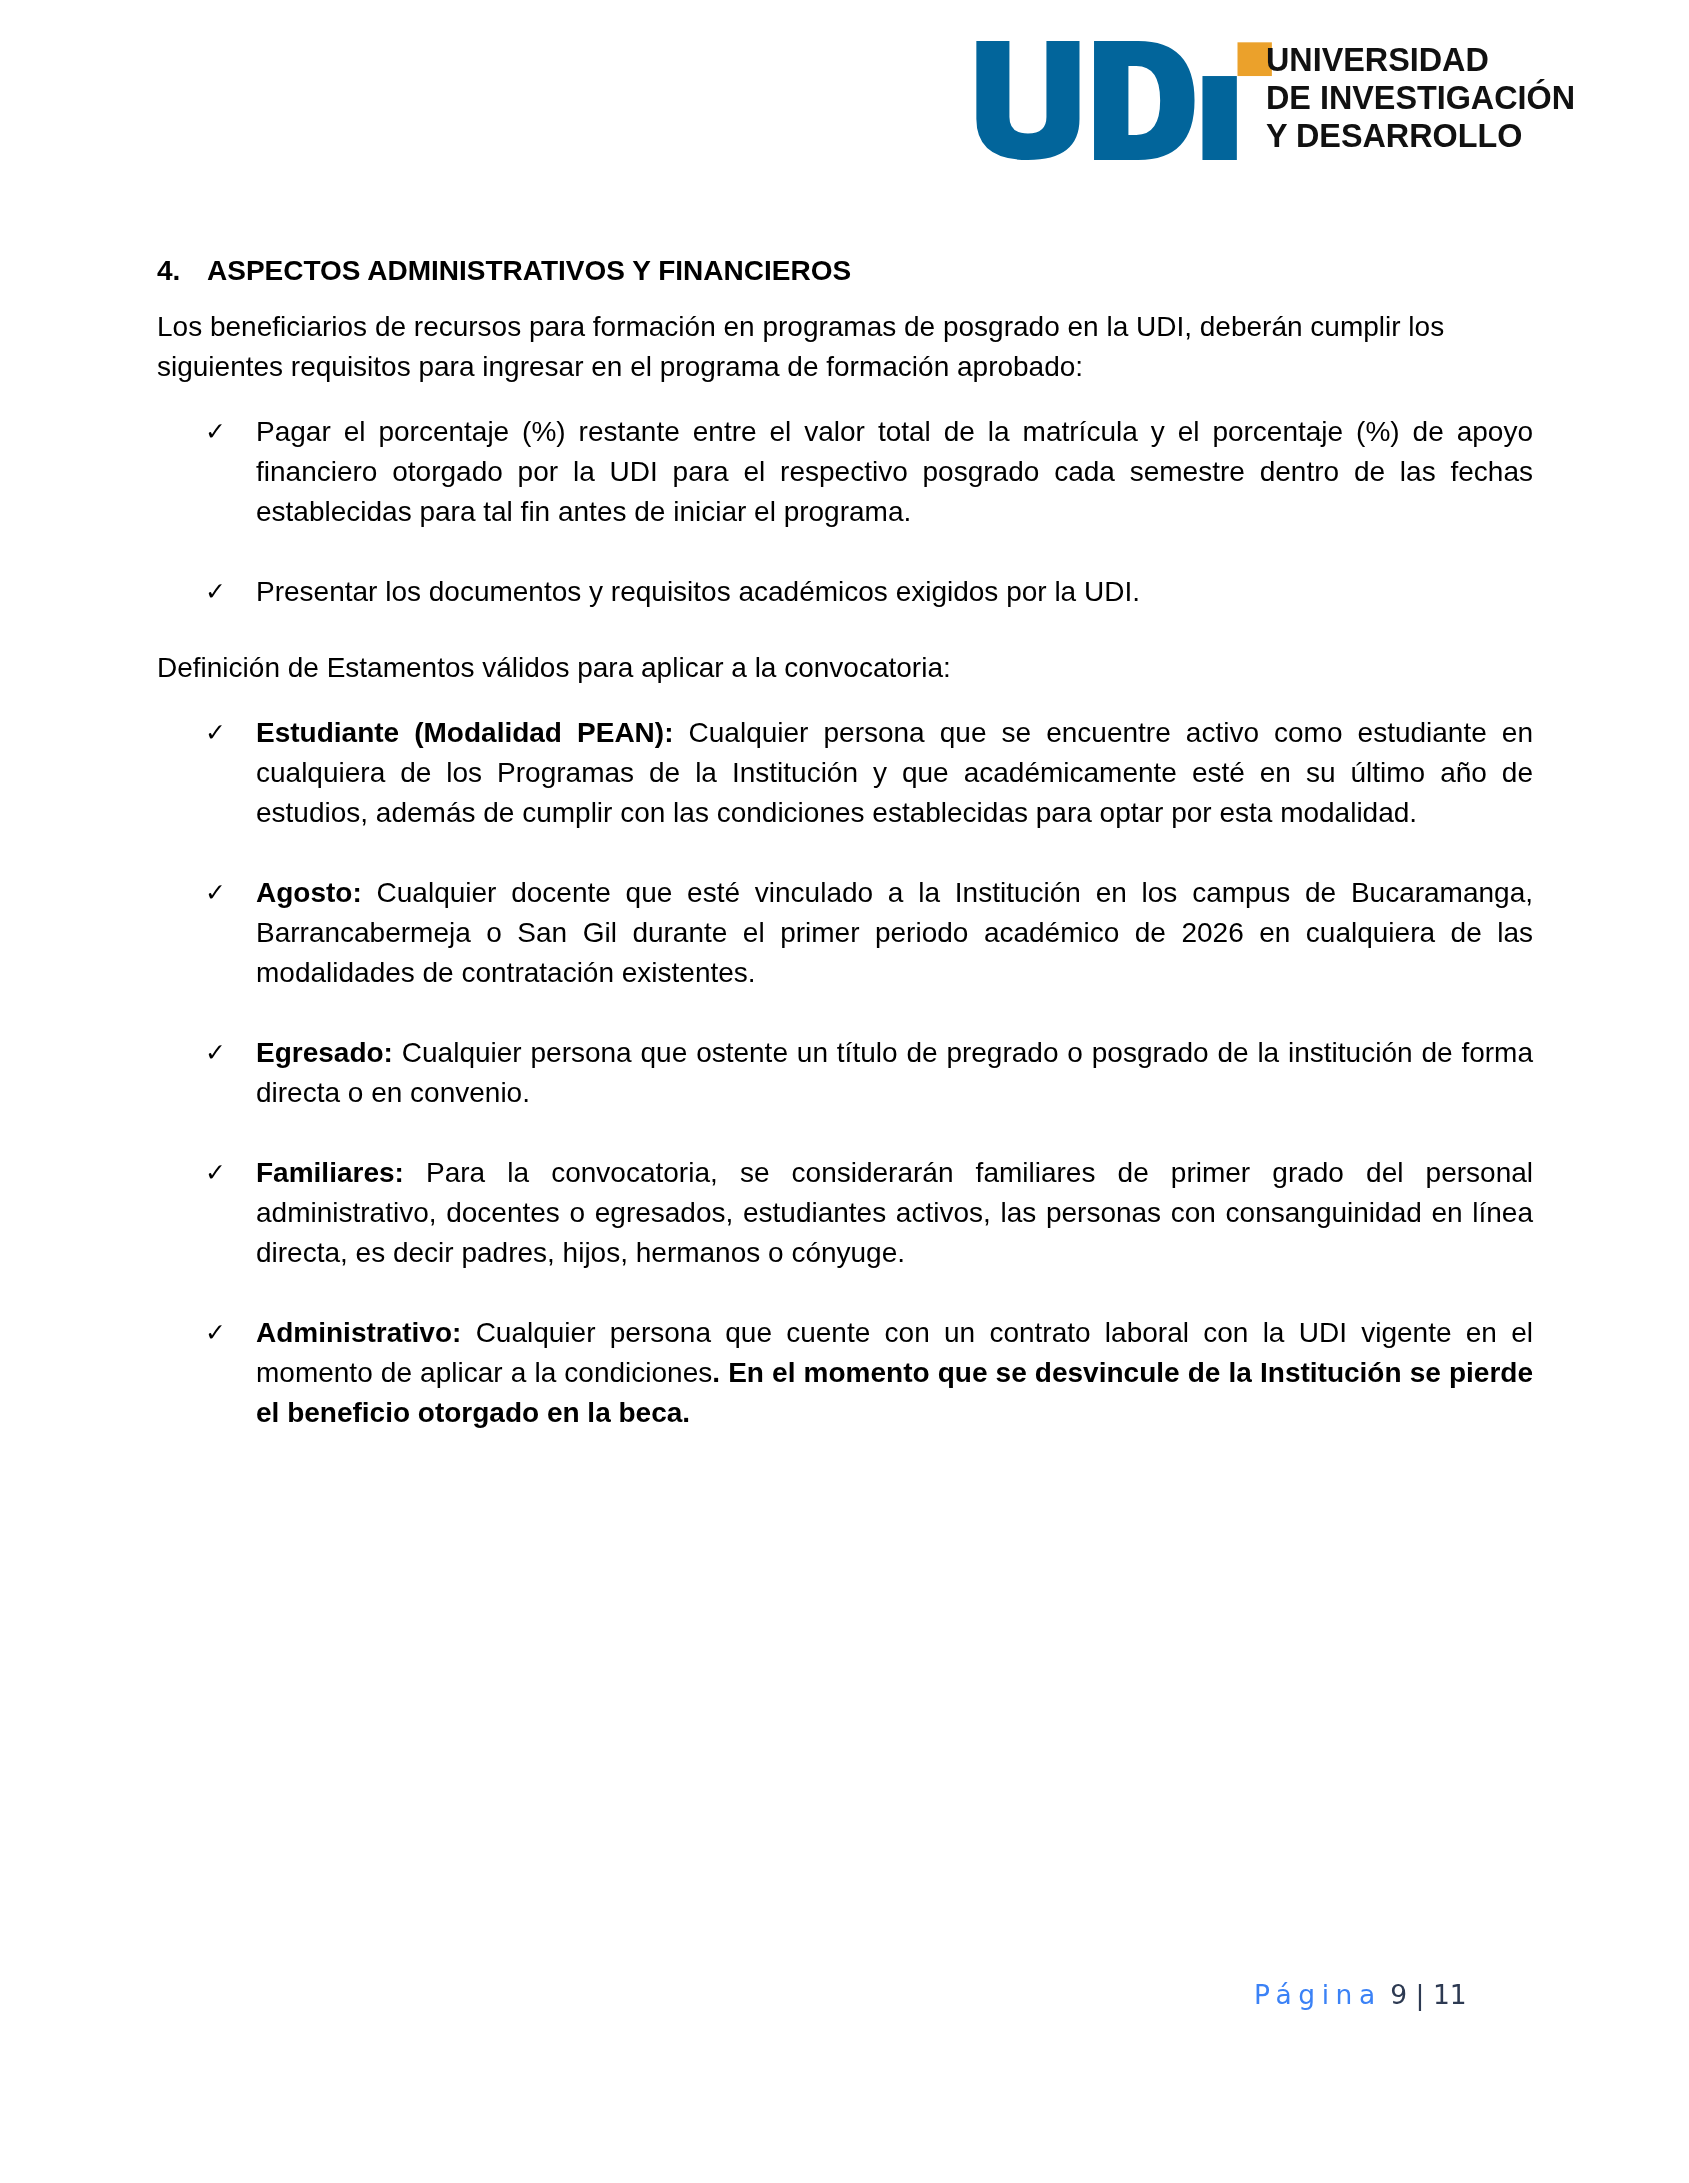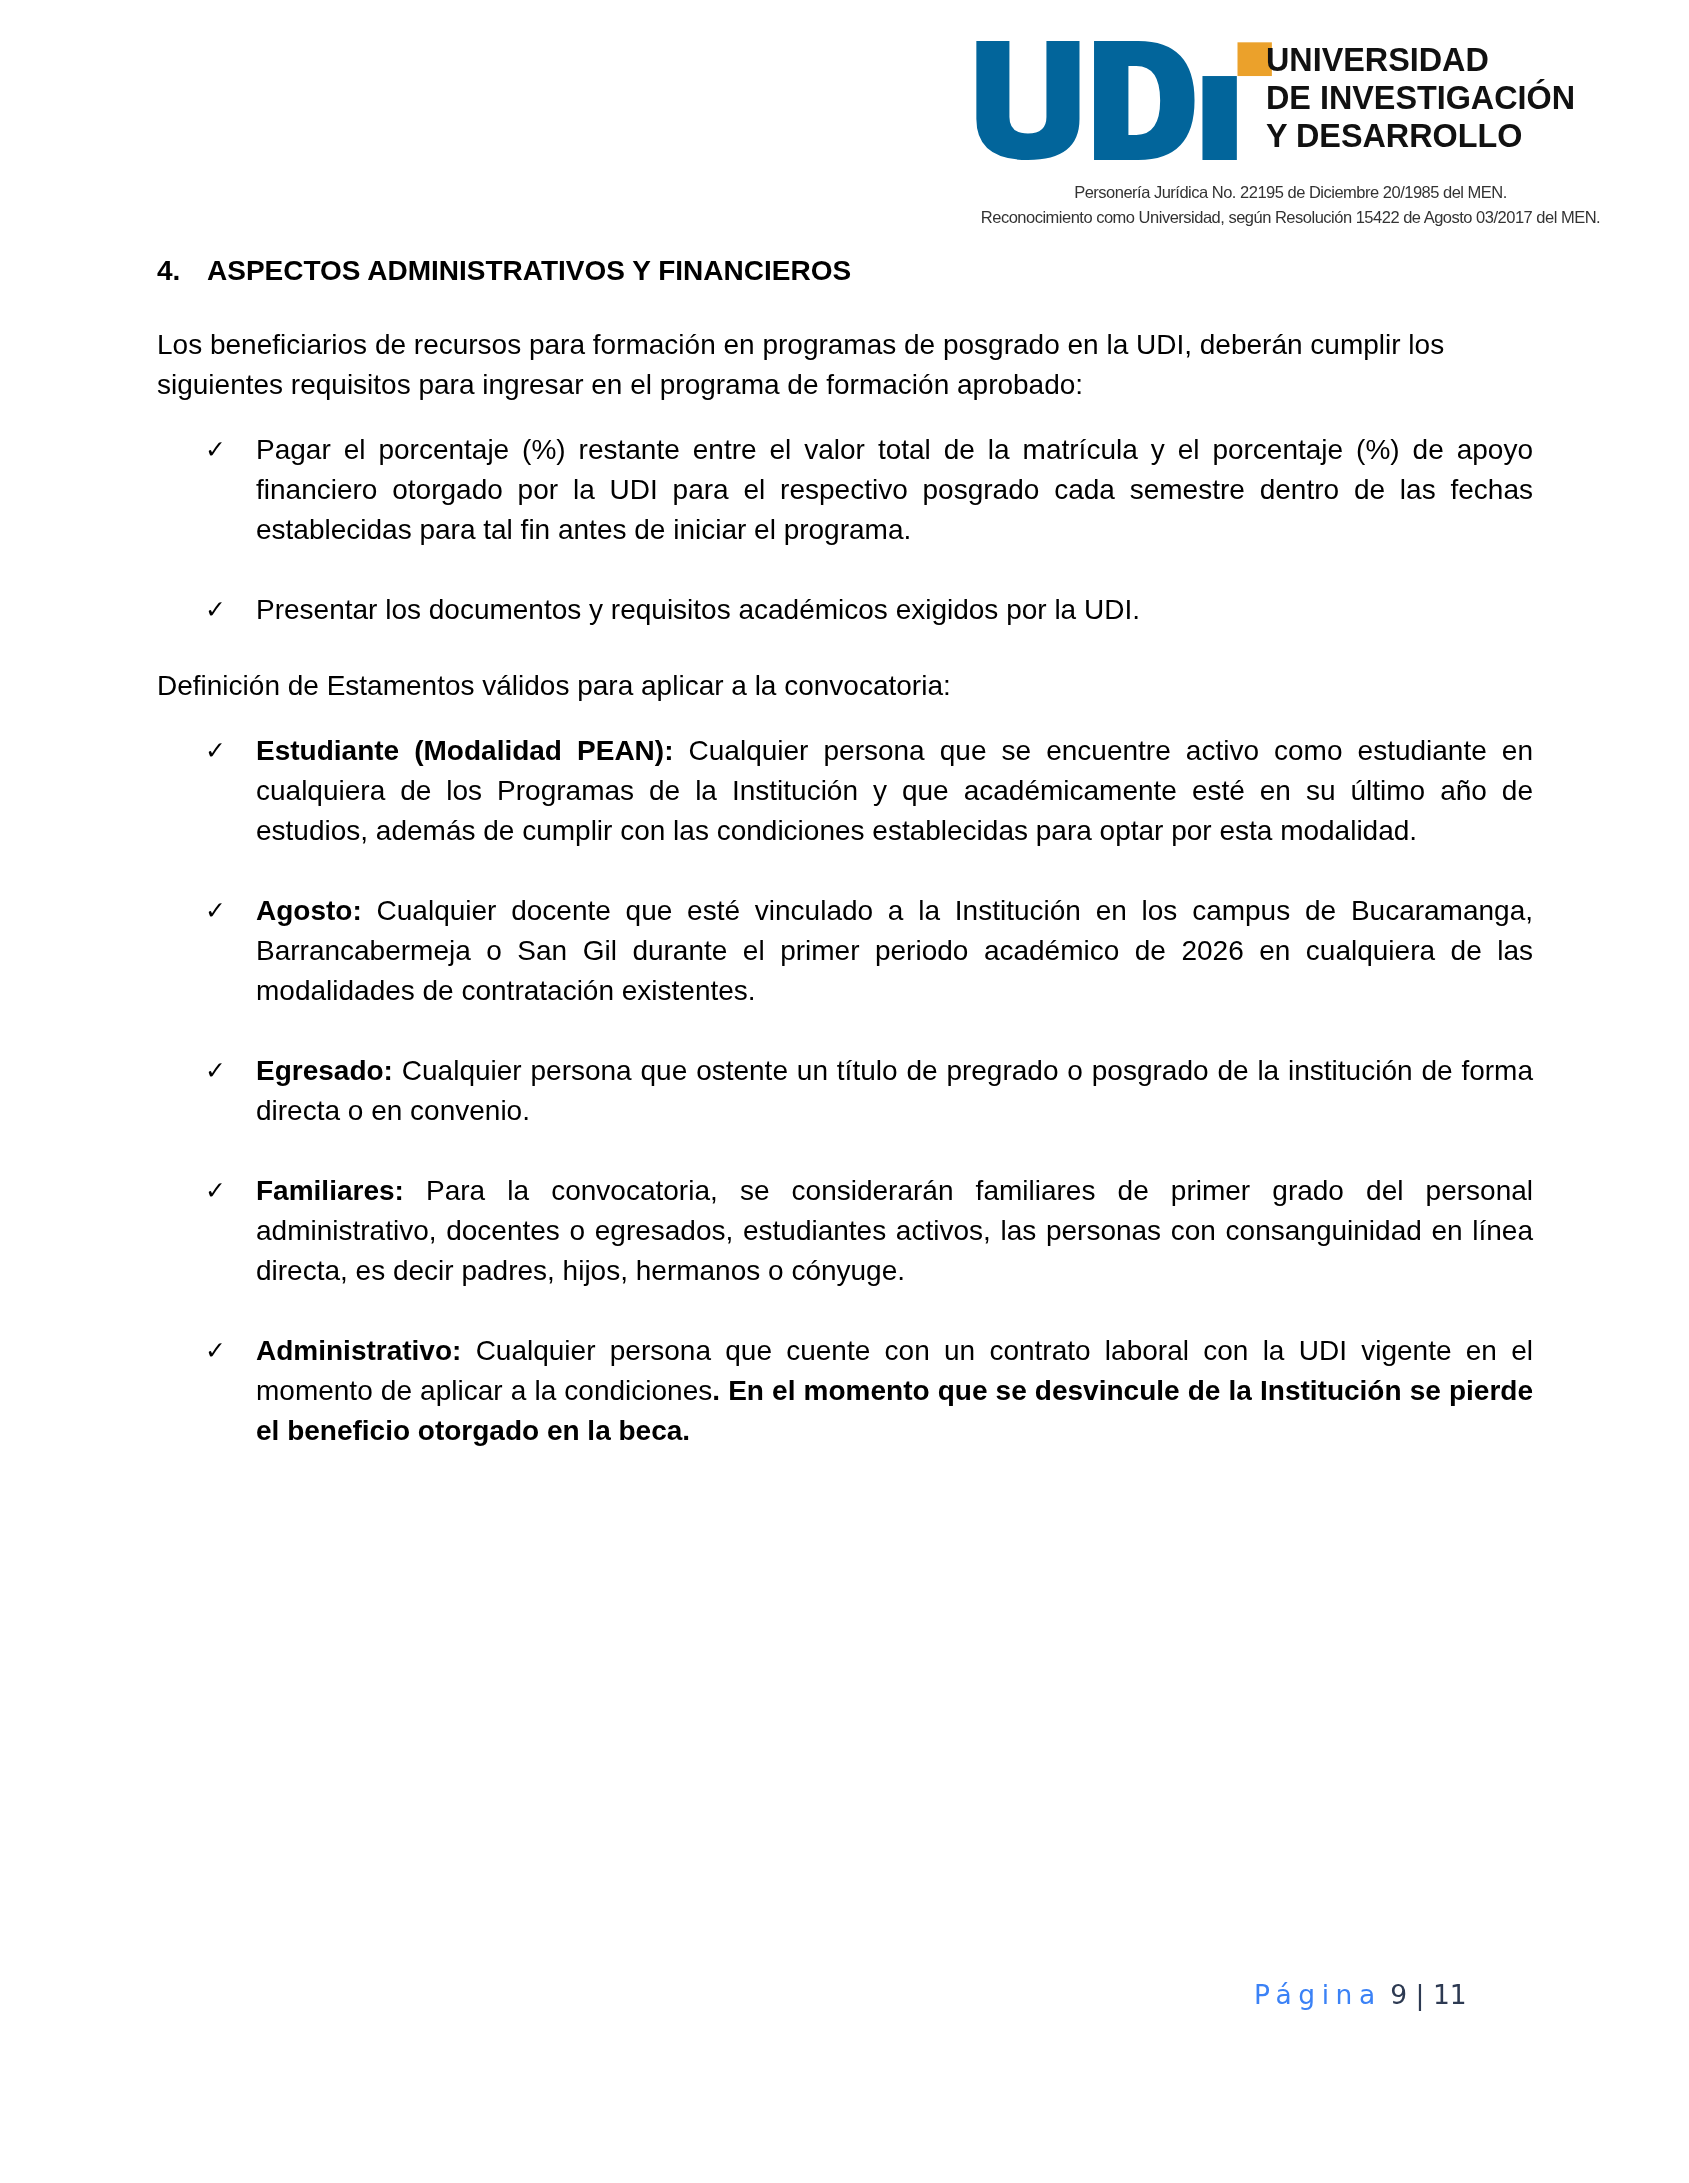--- a/index.html
+++ b/index.html
@@ -16,21 +16,21 @@
   .legal { position: absolute; left: 0; top: 139px; width: 655px; text-align: center;
            font-family: "Liberation Sans Narrow", "Liberation Sans", sans-serif; font-size: 16.5px;
            line-height: 25px; color: #333; letter-spacing: -0.5px; }
   .legal div { white-space: nowrap; }
 
   
   .content { position: absolute; left: 157px; top: 251px; width: 1376px; font-size: 28px; line-height: 40px; }
   h2.section { margin: 0; font-size: 28px; font-weight: 700; line-height: 40px; padding-left: 50px; }
   h2.section .num { display: inline-block; width: 50px; margin-left: -50px; }
   p { margin: 0; }
-  .intro { margin-top: 34px; }
+  .intro { margin-top: 16px; }
   .checklist { list-style: none; margin: 0; padding: 0; }
   .checklist li { position: relative; padding-left: 99px; text-align: justify; }
   .checklist li .check { position: absolute; left: 48px; top: 0; font-family: "DejaVu Sans", sans-serif;
                           font-size: 25px; }
   .req-list { margin-top: 25px; }
   .req-list li + li { margin-top: 40px; }
   .defs-intro { margin-top: 36px; }
   .def-list { margin-top: 25px; }
   .def-list li + li { margin-top: 40px; }
   b { font-weight: 700; }
@@ -51,24 +51,20 @@
     <path d="M198 0 H265 Q350 0 350 90 Q350 180 265 180 H198 Z M250 38 V142 H262 Q298 142 298 90 Q298 38 262 38 Z" fill="#02659b" fill-rule="evenodd"></path>
 
     <rect x="362" y="53" width="52" height="127" fill="#02659b"></rect>
 
     <rect x="415" y="2" width="52" height="51" fill="#eba12b"></rect>
   </svg>
   <div class="logo-text">
     <div>UNIVERSIDAD</div>
     <div>DE INVESTIGACIÓN</div>
     <div>Y DESARROLLO</div>
-  </div>
-  <div class="legal">
-    <div>Personería Jurídica No. 22195 de Diciembre 20/1985 del MEN.</div>
-    <div>Reconocimiento como Universidad, según Resolución 15422 de Agosto 03/2017 del MEN.</div>
   </div>
 </div>
 
 <div class="content">
   <h2 class="section">
     <span class="num">4.</span><span>ASPECTOS ADMINISTRATIVOS Y FINANCIEROS</span>
   </h2>
 
   <p class="intro">Los beneficiarios de recursos para formación en programas de posgrado en la UDI, deberán cumplir los siguientes requisitos para ingresar en el programa de formación aprobado:</p>
 

